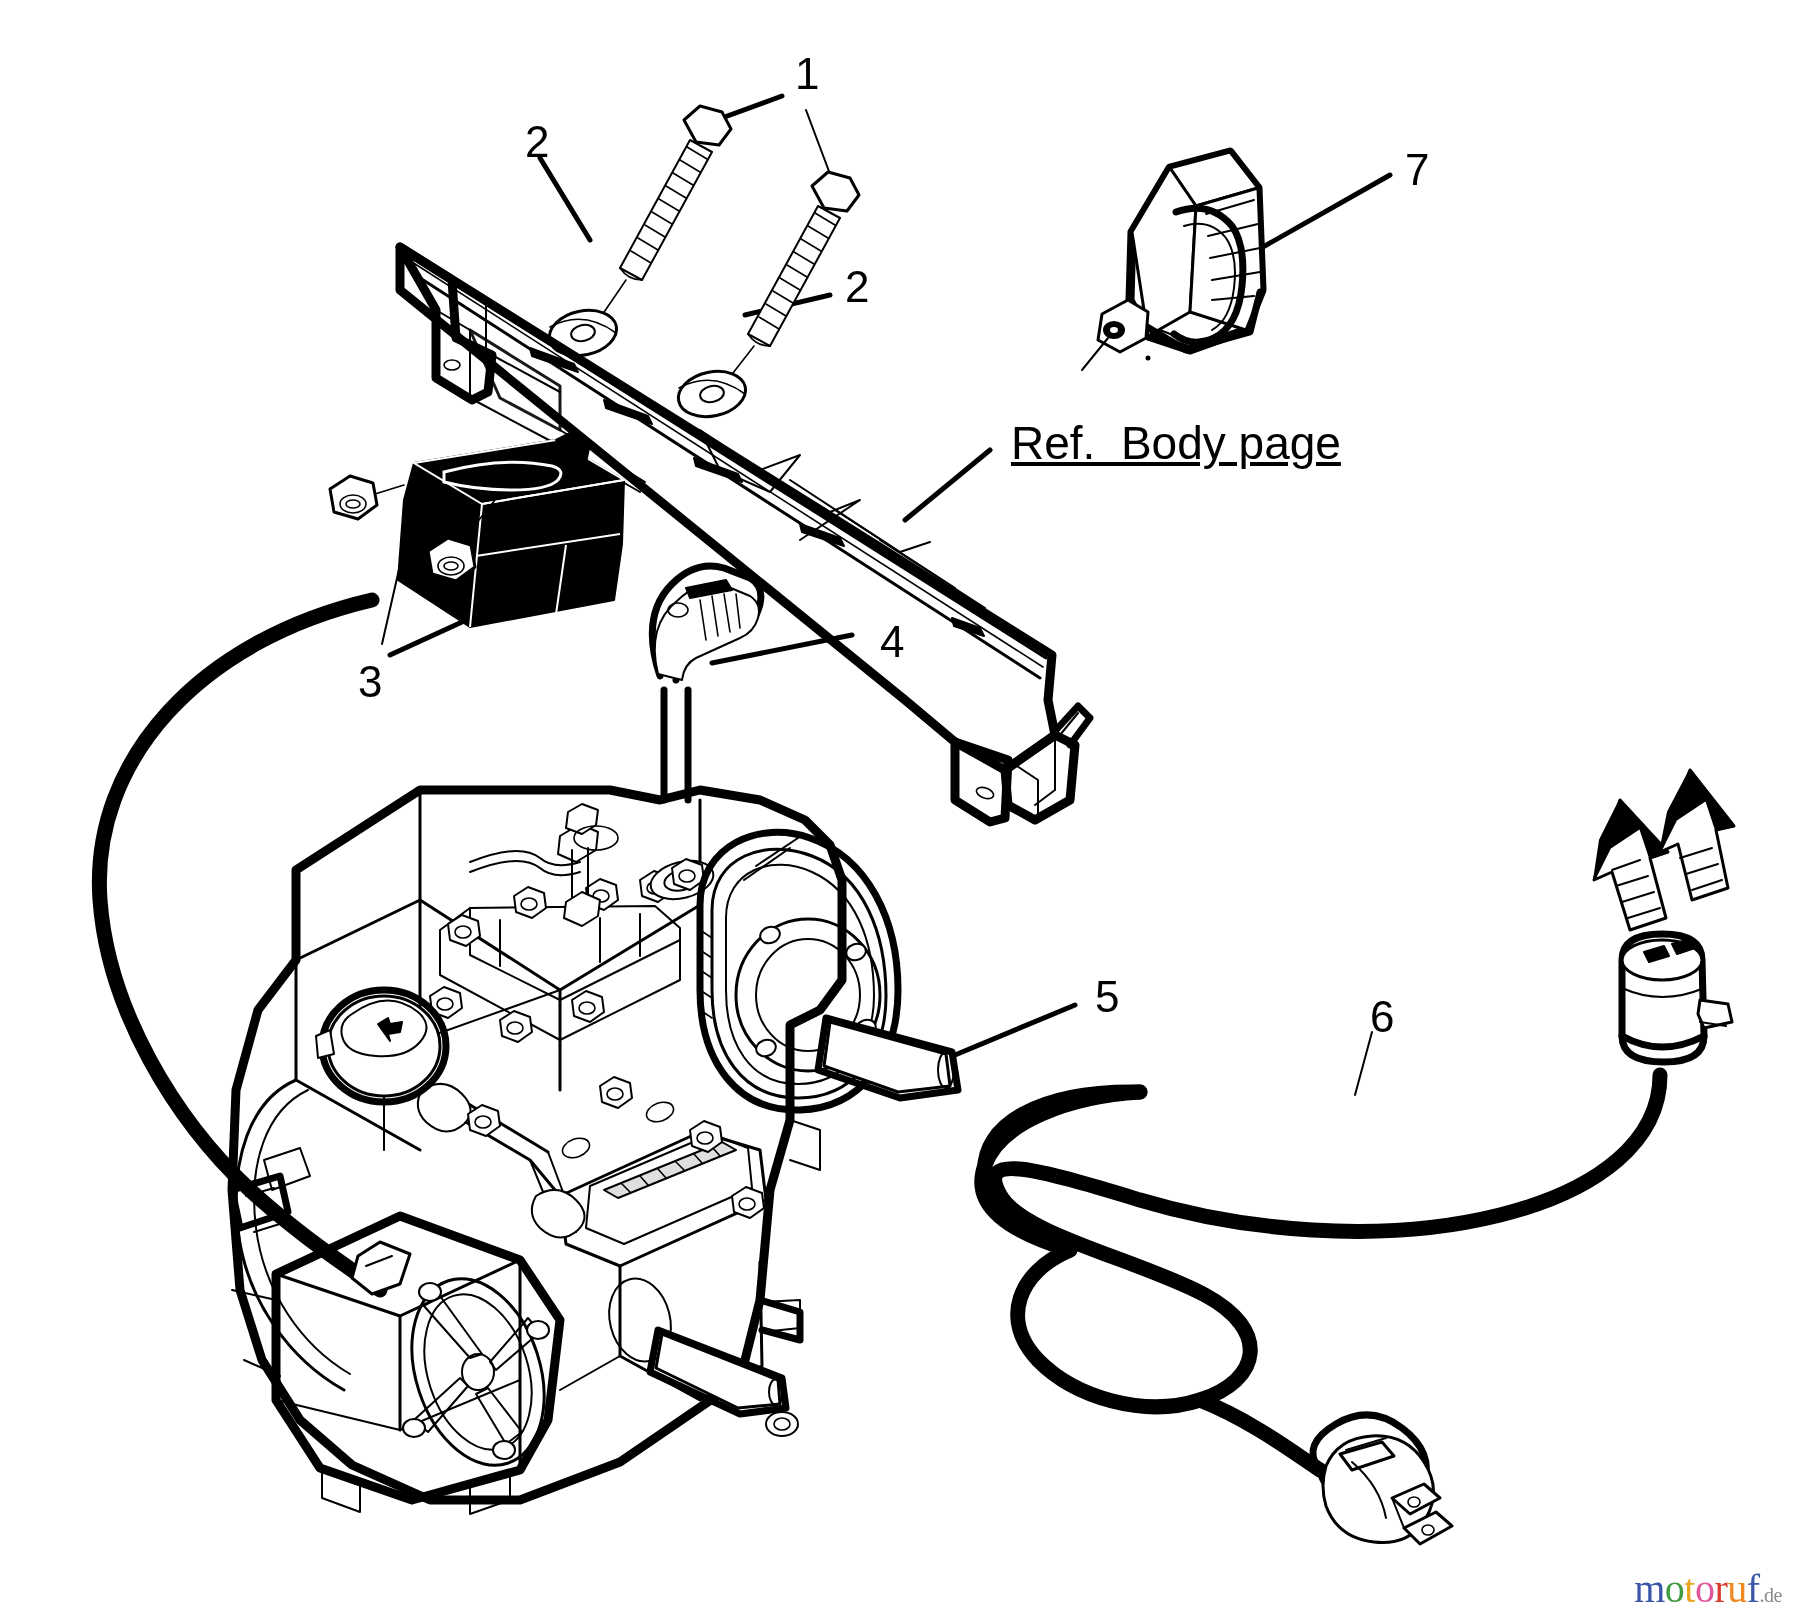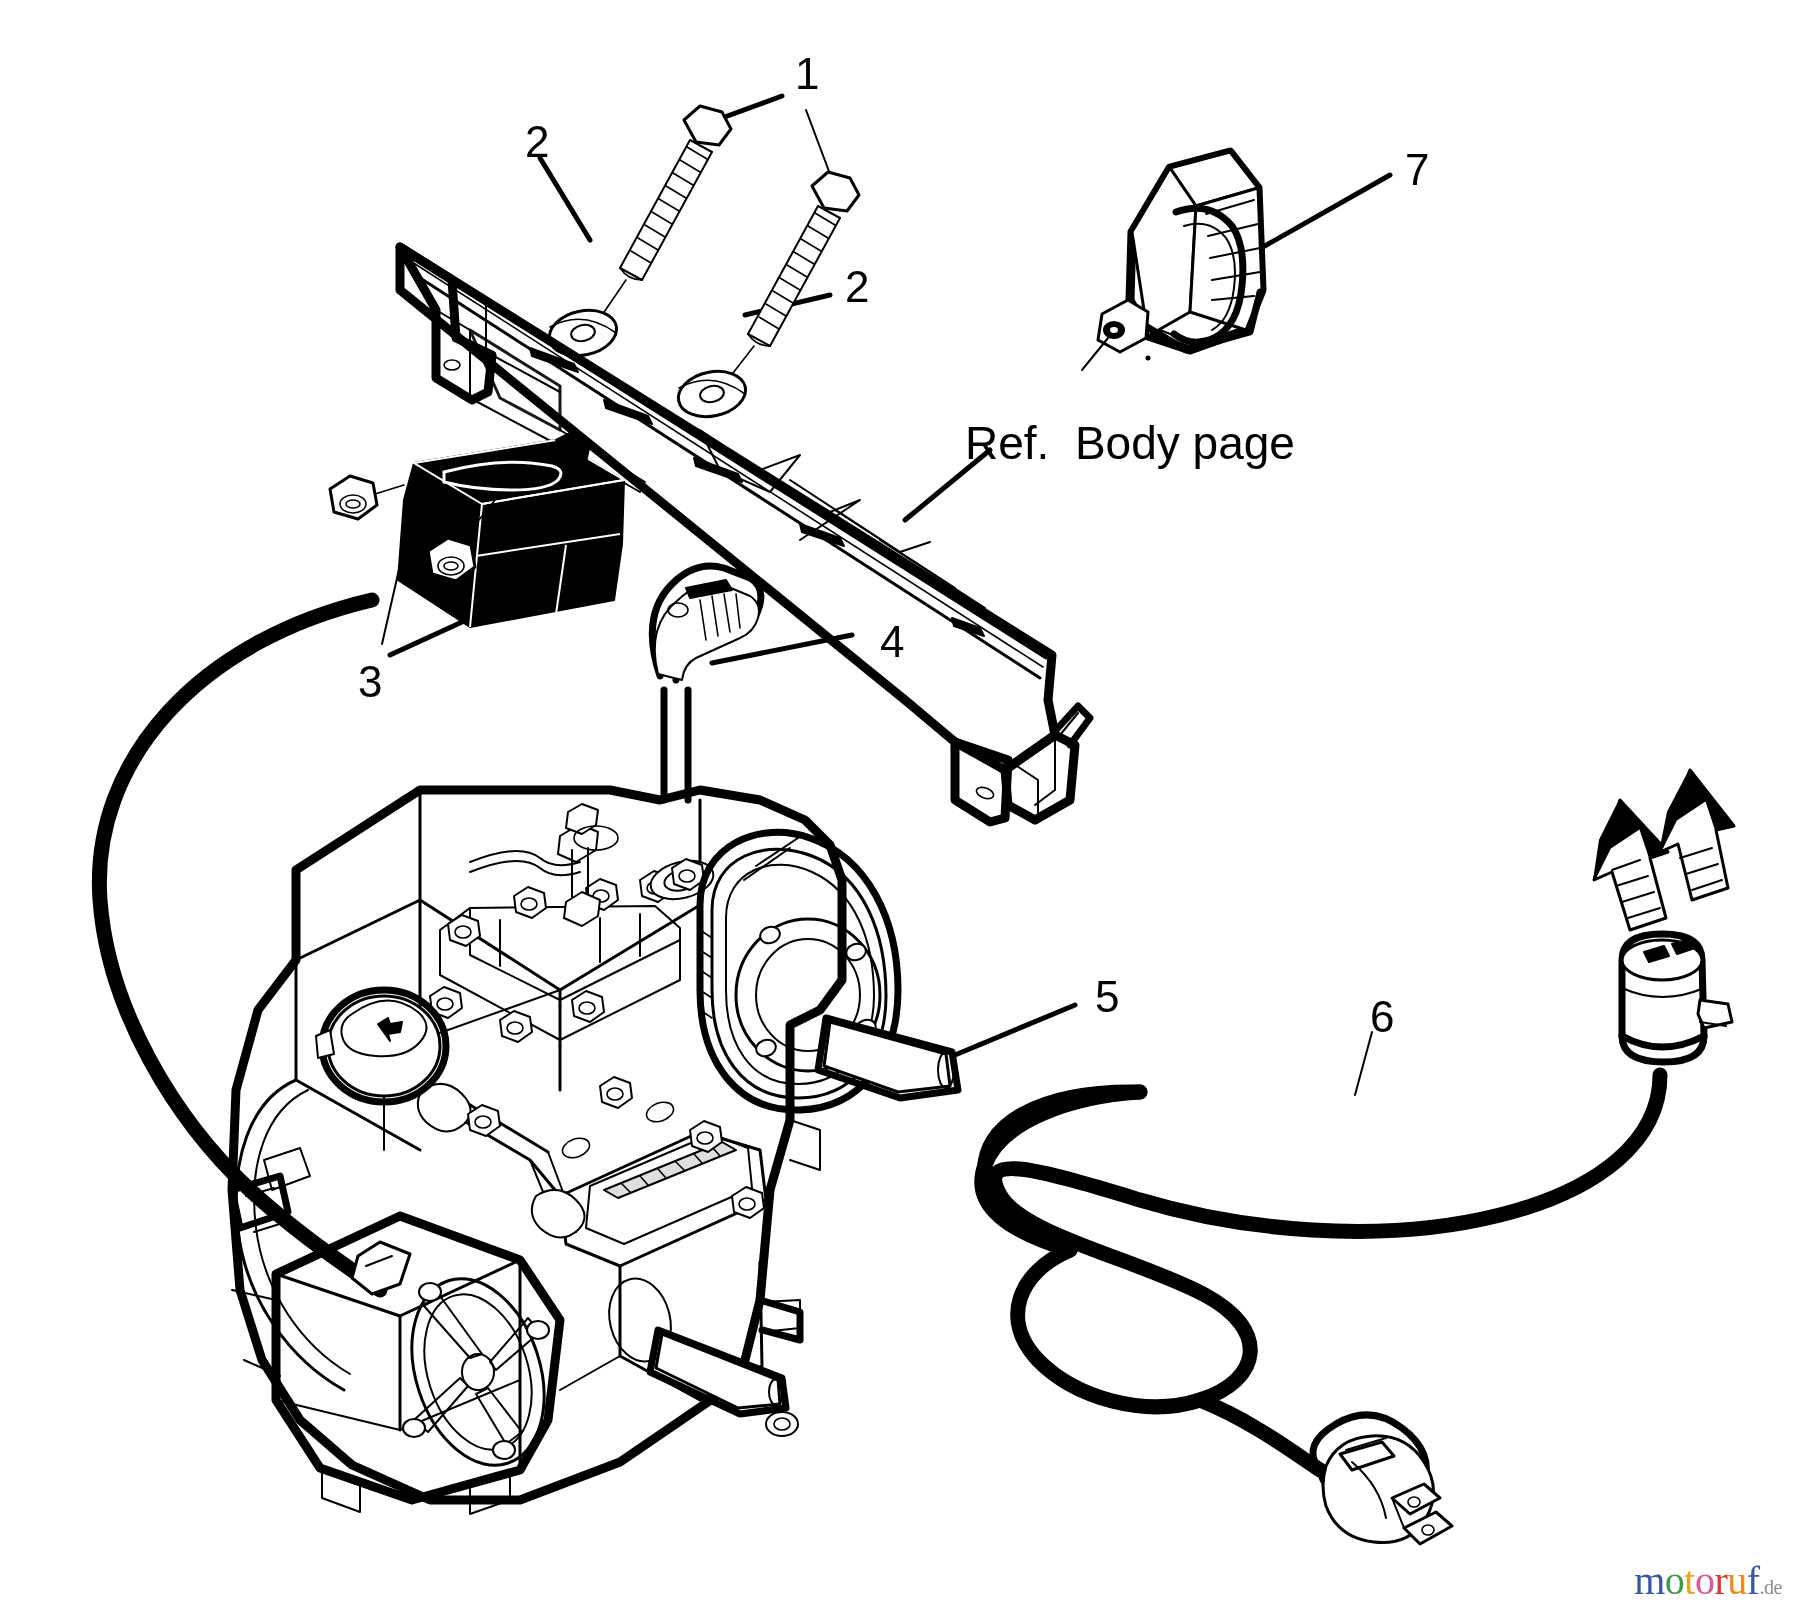--- a/index.html
+++ b/index.html
@@ -37,21 +37,21 @@
     position: absolute;
     font-family: "Liberation Sans", sans-serif;
     font-size: 46px;
     color: #000000;
     white-space: pre;
     line-height: 1;
   }
   .watermark {
     position: absolute;
     right: 18px;
-    bottom: 14px;
+    bottom: 6px;
     font-family: "Liberation Serif", serif;
     font-size: 40px;
     letter-spacing: -0.5px;
     line-height: 1;
     user-select: none;
   }
   .watermark span { display: inline; }
   .wm-de {
     font-size: 20px;
     color: #8a8a8a;
@@ -560,19 +560,19 @@
 
   <div class="callout-label" style="left:795px; top:52px;">1</div>
   <div class="callout-label" style="left:525px; top:120px;">2</div>
   <div class="callout-label" style="left:845px; top:265px;">2</div>
   <div class="callout-label" style="left:358px; top:660px;">3</div>
   <div class="callout-label" style="left:880px; top:620px;">4</div>
   <div class="callout-label" style="left:1095px; top:975px;">5</div>
   <div class="callout-label" style="left:1370px; top:995px;">6</div>
   <div class="callout-label" style="left:1405px; top:148px;">7</div>
 
-  <div class="ref-label" style="left:965px; top:420px;">Ref.  Body page</div>
+  <div class="ref-label" style="left:1011px; top:420px;text-decoration:underline;">Ref.  Body page</div>
 
   <div class="watermark">
     <span style="color: rgb(59, 86, 168);">m</span><span style="color: rgb(63, 154, 65);">o</span><span style="color: rgb(232, 164, 30);">t</span><span style="color: rgb(224, 85, 155);">o</span><span style="color: rgb(216, 58, 44);">r</span><span style="color: rgb(239, 138, 34);">u</span><span style="color: rgb(59, 86, 168);">f</span><span class="wm-de" style="color: rgb(138, 138, 138);">.de</span>
   </div>
 
 </div>
 
 </body></html>

